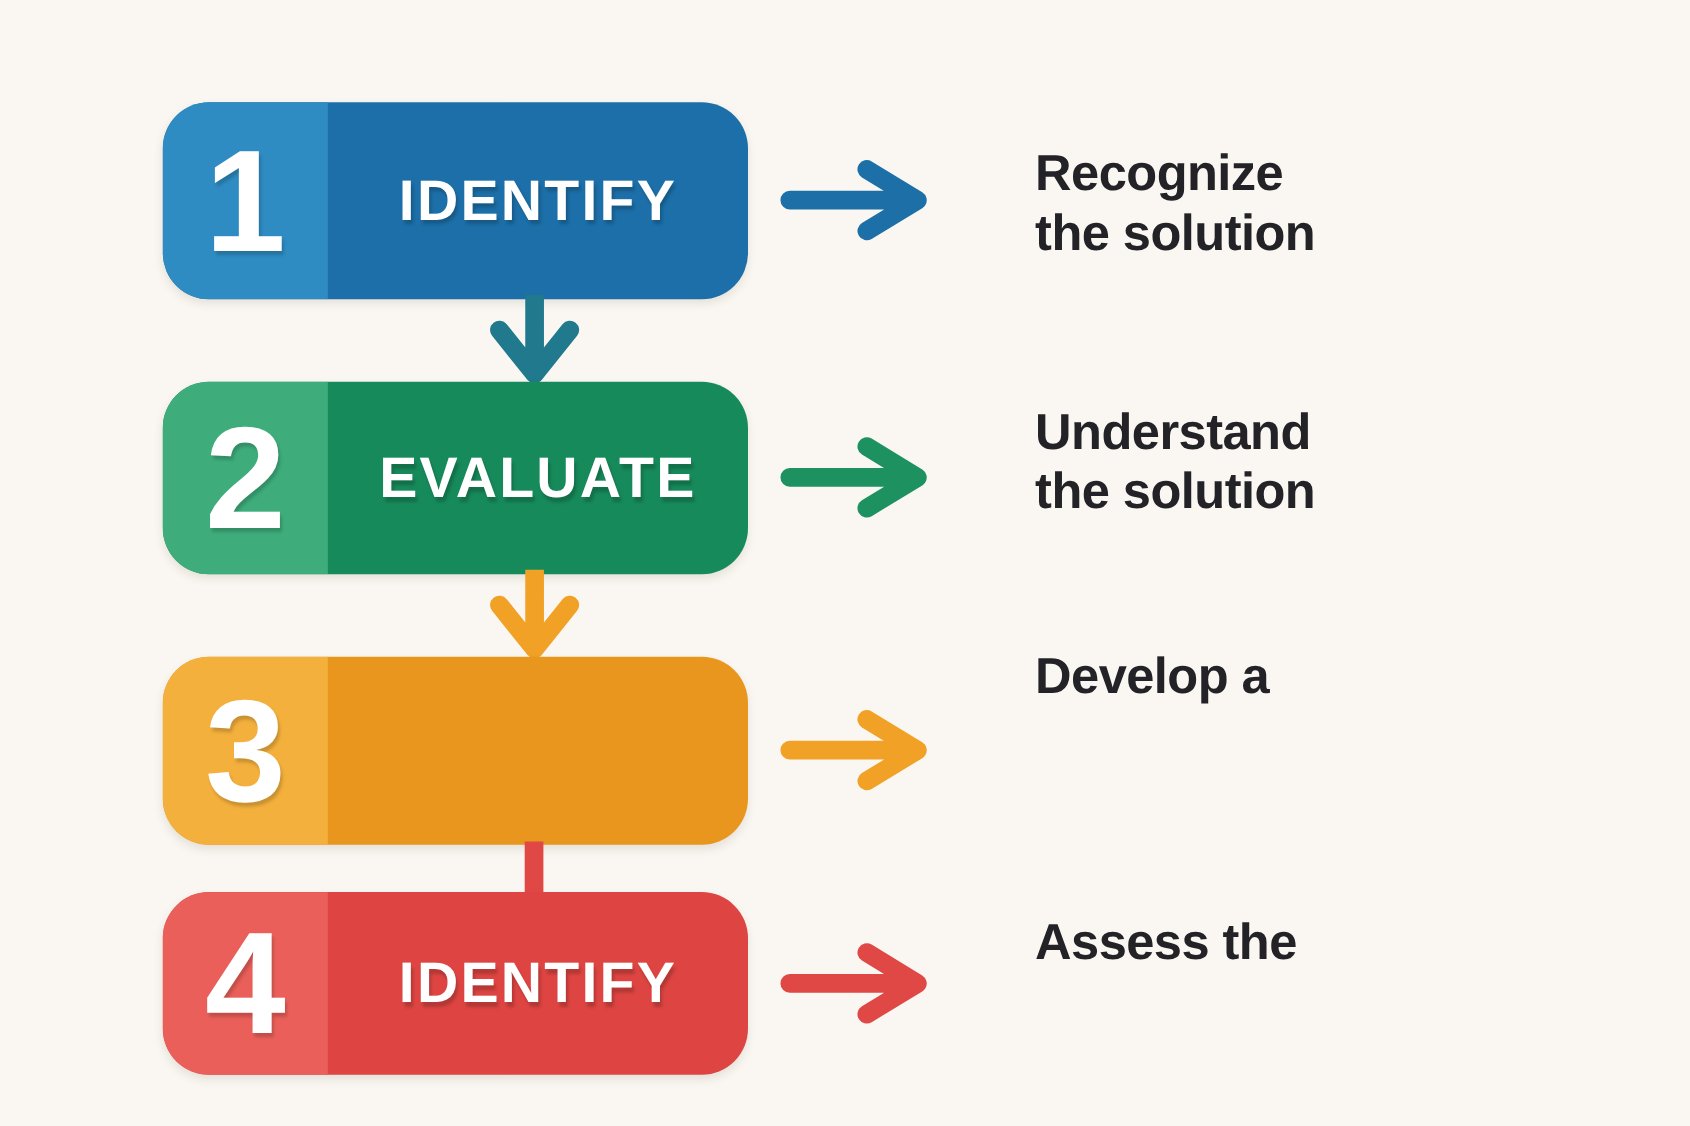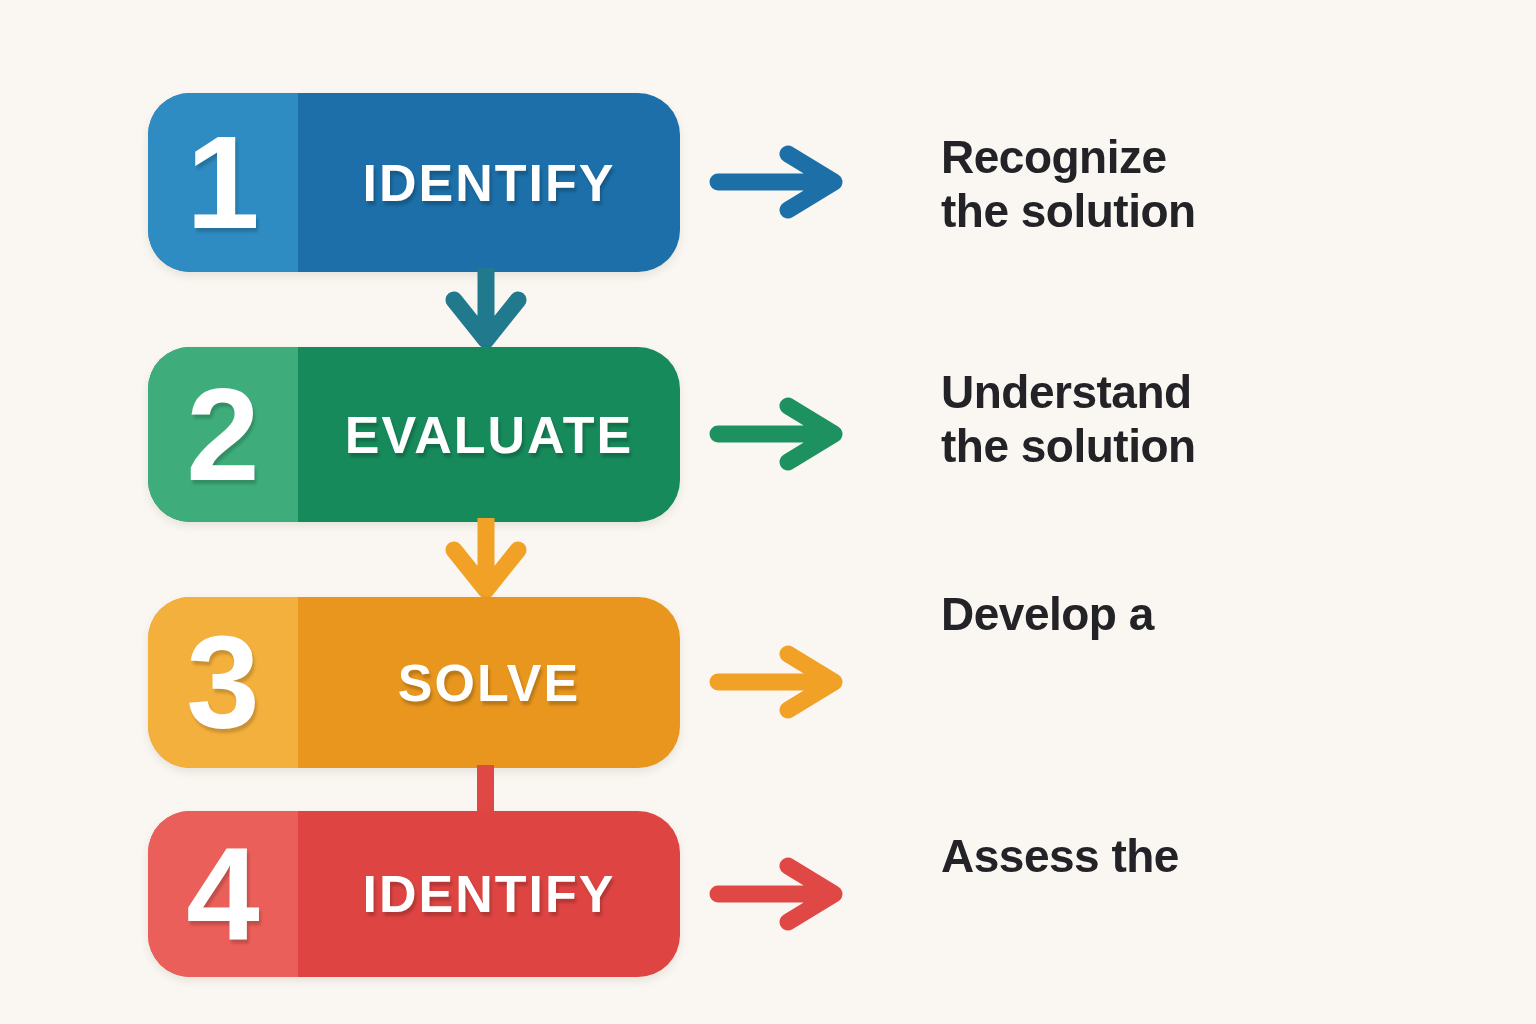--- a/index.html
+++ b/index.html
@@ -121,23 +121,20 @@
   </div>
 
   <svg class="down-arrow c2" width="92" height="82" viewBox="0 0 92 82">
     <path d="M46,0 L46,62 M14,32 L46,72 L78,32" fill="none" stroke-width="17" stroke-linecap="round" stroke-linejoin="round" stroke="#F0A126"></path>
   </svg>
 
   <div class="box s3" style="background-color: rgb(232, 150, 30);">
     <div class="num-panel" style="background-color: rgb(244, 176, 60);">
       <span class="num">3</span>
     </div>
-    <div class="label-panel">
-      <span class="label">SOLVE</span>
-    </div>
   </div>
 
   <div class="connector-bar" style="background-color: rgb(224, 72, 69);"></div>
 
   <div class="box s4" style="background-color: rgb(222, 69, 66);">
     <div class="num-panel" style="background-color: rgb(234, 95, 89);">
       <span class="num">4</span>
     </div>
     <div class="label-panel">
       <span class="label">IDENTIFY</span>

